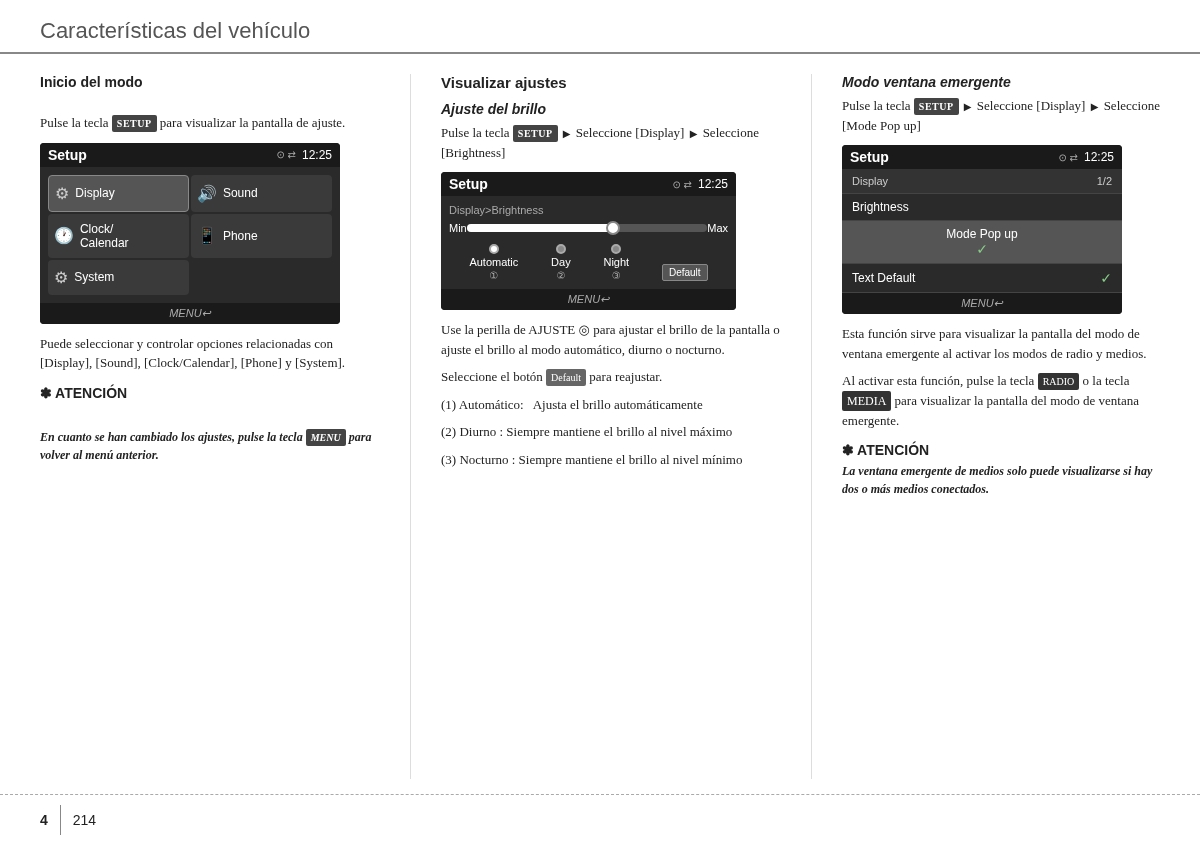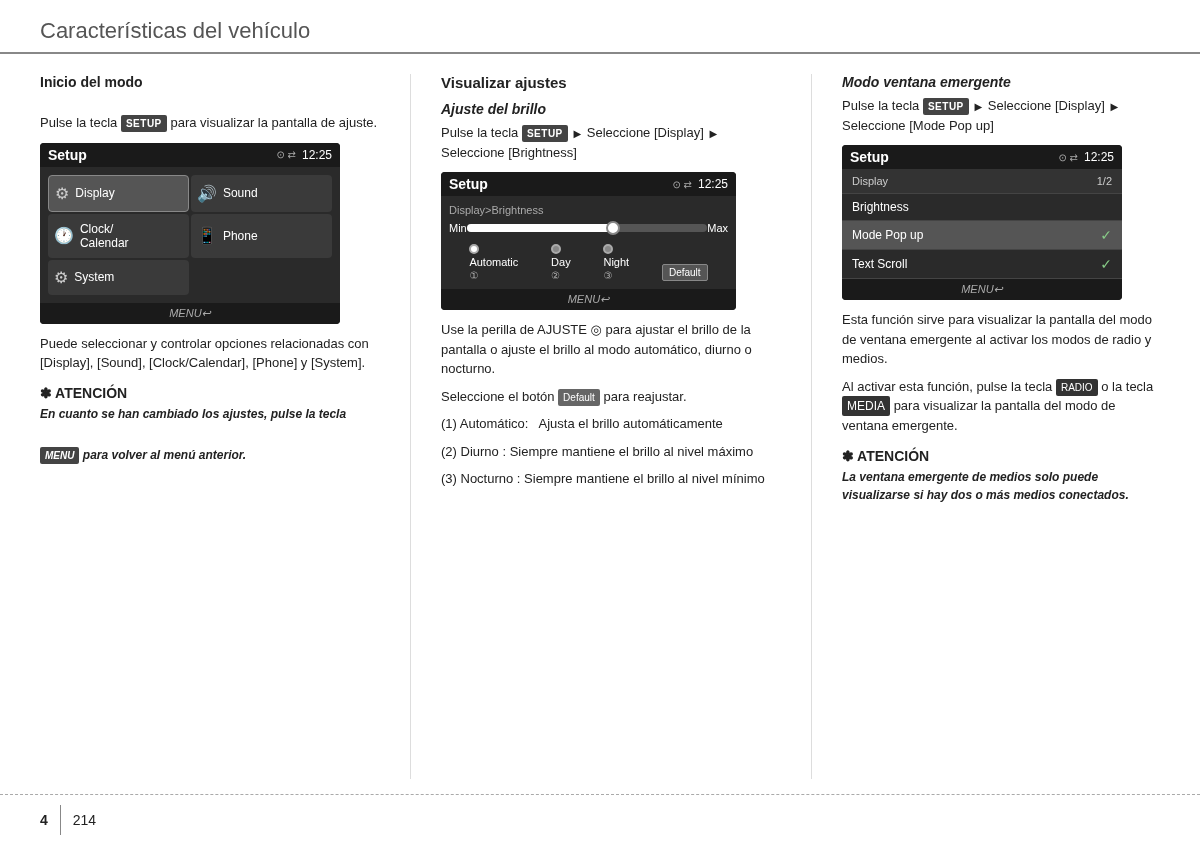--- a/index.html
+++ b/index.html
@@ -160,21 +160,21 @@
       display: flex;
       justify-content: space-around;
       align-items: flex-end;
       color: #fff;
       font-size: 11px;
       padding: 0 4px;
     }
     .brightness-option {
       display: flex;
       flex-direction: column;
-      align-items: flex-start;
+      align-items: center;
       gap: 2px;
     }
     .brightness-option .dot {
       width: 10px;
       height: 10px;
       border-radius: 50%;
       background: #888;
       border: 2px solid #aaa;
     }
     .brightness-option .dot.active {
@@ -207,28 +207,29 @@
       font-size: 12px;
       border-bottom: 1px solid #444;
     }
     .popup-row.header-row {
       color: #ccc;
       font-size: 11px;
       background: #333;
     }
     .popup-row.active-row {
       background: #555;
+      flex-direction: column;
     }
     .popup-row .check {
       color: #88cc88;
       font-size: 14px;
     }
 
     
-    p { margin-bottom: 8px; line-height: 1.5; }
+    p { margin-bottom: 8px; line-height: 1.5; font-family: Liberation Serif, serif; }
 
     
     .btn-setup {
       background: #444;
       color: #fff;
       font-size: 10px;
       font-weight: bold;
       padding: 1px 5px;
       border-radius: 2px;
       display: inline-block;
@@ -489,21 +490,21 @@
         </div>
         <div class="popup-row">
           <span>Brightness</span>
           <span></span>
         </div>
         <div class="popup-row active-row">
           <span>Mode Pop up</span>
           <span class="check">✓</span>
         </div>
         <div class="popup-row">
-          <span>Text Scroll</span>
+          <span>Text Default</span>
           <span class="check">✓</span>
         </div>
       </div>
       <div class="setup-menu-bottom">MENU↩</div>
     </div>
 
     <p>Esta función sirve para visualizar la pantalla del modo de ventana emergente al activar los modos de radio y medios.</p>
     <p>
       <span>Al activar esta función, pulse la tecla</span>
       <span class="btn-radio">RADIO</span>

